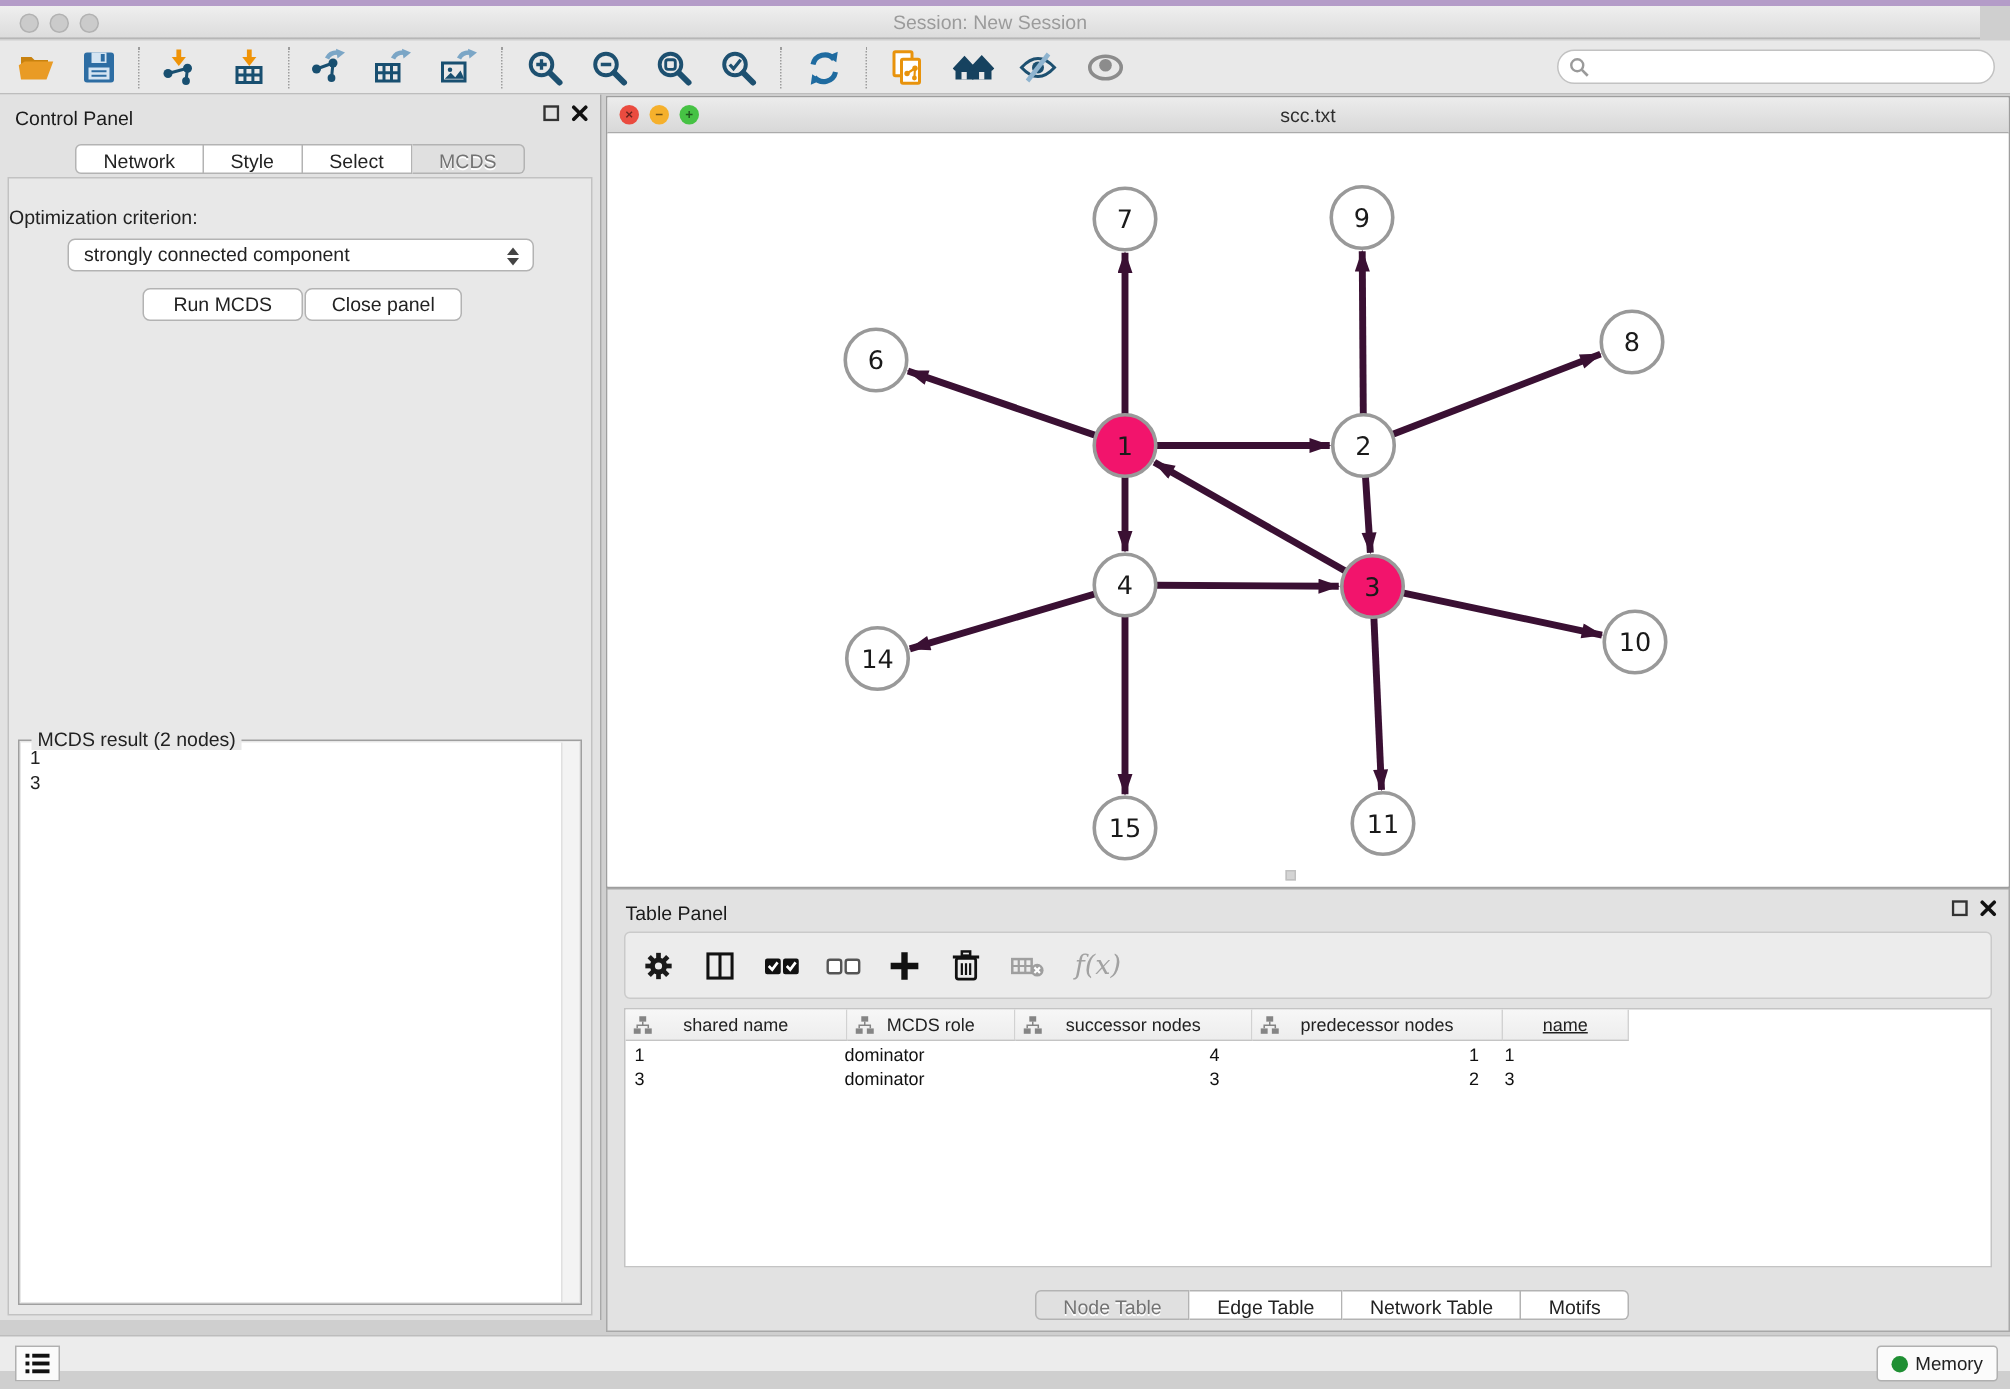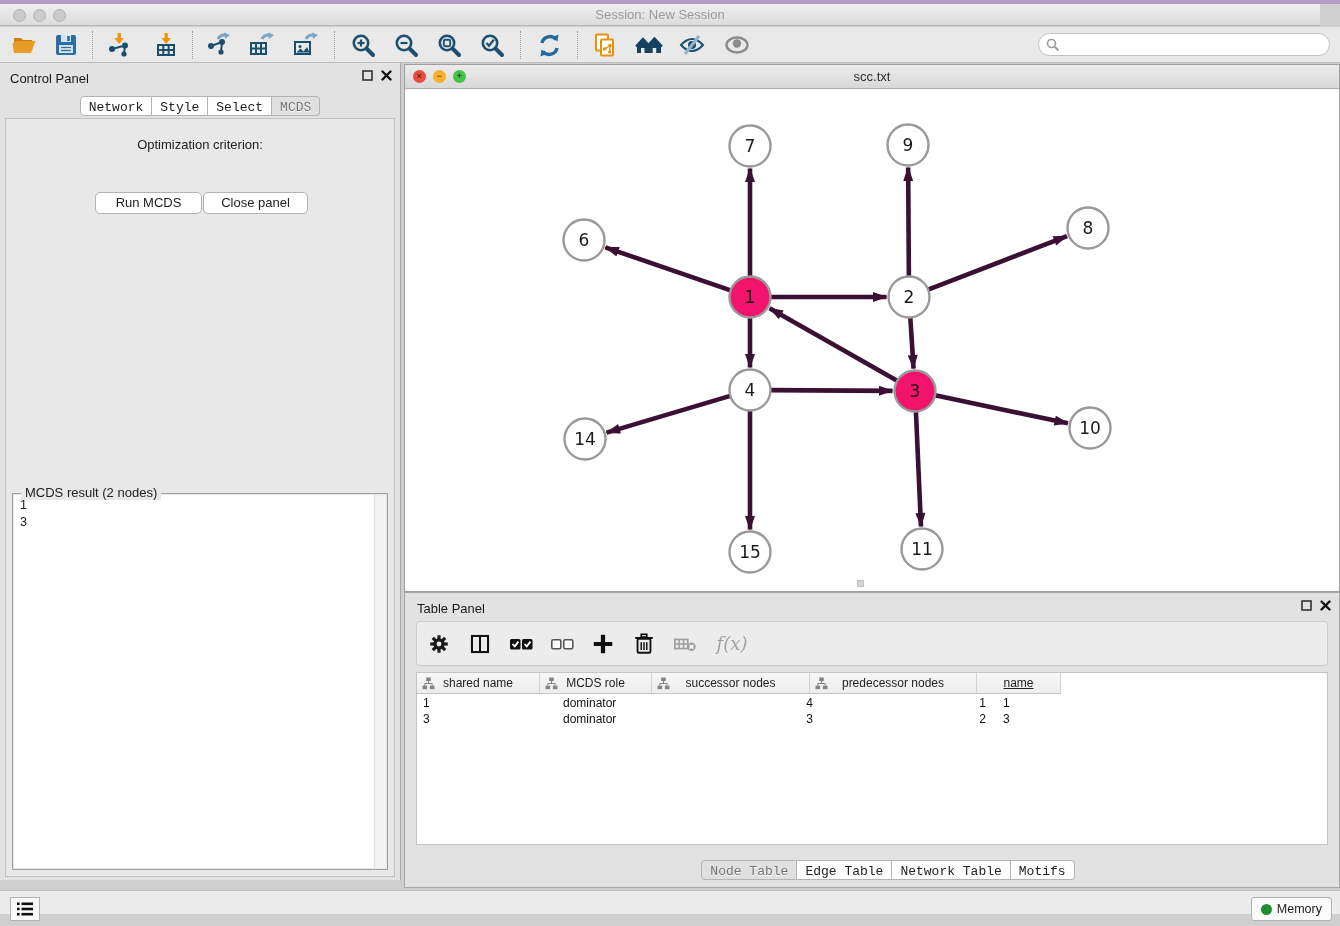--- a/index.html
+++ b/index.html
@@ -25,28 +25,28 @@
   .searchbox { position:absolute; right:10px; top:6px; width:292px; height:23px; background:#fff;
                border:1px solid #c2c2c2; border-radius:12px; display:flex; align-items:center; padding-left:7px; }
   .searchbox input { border:none; outline:none; flex:1; font-size:12px; background:transparent; padding-left:4px; font-family:"Liberation Sans",sans-serif; }
 
   
   .control-panel { position:absolute; left:0; top:63px; width:401px; height:817px; background:#e2e2e2;
                    border-right:1px solid #a8a8a8; }
   .panel-title { position:absolute; left:10px; top:8px; font-size:13px; color:#1a1a1a; }
   .panel-btns { position:absolute; right:8px; top:7px; display:flex; gap:8px; align-items:center; }
   .cp-tabs { position:absolute; left:0; right:0; top:33px; text-align:center; height:22px; }
-  .tab { display:inline-block; height:20px; line-height:21px; padding:0 8px; font-size:13px;
-         background:#fff; border:1px solid #b3b3b3; border-left:none; vertical-align:top; cursor:default;font-family:Liberation Mono, monospace; }
+  .tab { display:inline-block; height:20px; line-height:21px; padding:0 18px; font-size:13px;
+         background:#fff; border:1px solid #b3b3b3; border-left:none; vertical-align:top; cursor:default; }
   .tab:first-child { border-left:1px solid #b3b3b3; border-radius:4px 0 0 4px; }
   .tab:last-child { border-radius:0 4px 4px 0; }
   .tab.selected { background:#e0e0e0; color:#737373; text-shadow:0 1px 0 #fff; }
   .cp-body { position:absolute; left:5px; right:5px; top:55px; bottom:3px; background:#e8e8e8;
              border:1px solid #c2c2c2; }
-  .opt-label { position:absolute; left:0; right:0; top:18px; text-align:center; font-size:13px; }
+  .opt-label { position:absolute; left:0; right:0; top:18px; text-align:left; font-size:13px; }
   .combo { position:absolute; left:39px; top:40px; width:311px; height:22px; background:#fff;
            border:1px solid #b3b3b3; border-radius:5px; font-size:13px; line-height:20px;
            padding-left:10px; }
   .combo .stepper { position:absolute; right:8px; top:3px; width:9px; height:16px; }
   .combo .stepper i { display:block; width:0; height:0; border-left:4.5px solid transparent;
                       border-right:4.5px solid transparent; margin:2px 0; }
   .combo .stepper .up { border-bottom:5px solid #444; }
   .combo .stepper .dn { border-top:5px solid #444; }
   .btn { position:absolute; height:22px; background:#fff; border:1px solid #b3b3b3; border-radius:5px;
          font-size:13px; text-align:center; line-height:20px; }
@@ -270,20 +270,27 @@
       <rect x="1" y="1" width="9" height="9" fill="none" stroke="#333" stroke-width="1.6"></rect>
       </svg>
     <svg width="11" height="11" viewBox="0 0 11 11">
       <line x1="1.5" y1="1.5" x2="9.5" y2="9.5" stroke="#111" stroke-width="2.4" stroke-linecap="round"></line>
       <line x1="9.5" y1="1.5" x2="1.5" y2="9.5" stroke="#111" stroke-width="2.4" stroke-linecap="round"></line>
       </svg>
   </span>
   <div class="cp-tabs" id="cp-tabs"><span class="tab">Network</span><span class="tab">Style</span><span class="tab">Select</span><span class="tab selected">MCDS</span></div>
   <div class="cp-body">
     <div class="opt-label">Optimization criterion:</div>
+    <div class="combo">
+      <span>strongly connected component</span>
+      <span class="stepper">
+          <i class="up"></i>
+          <i class="dn"></i>
+        </span>
+    </div>
     <div class="btn" style="left:89px; top:73px; width:107px">Run MCDS</div>
     <div class="btn" style="left:197px; top:73px; width:105px">Close panel</div>
     <div class="fieldset">
       <div class="inner">
         <div id="result-text">1
 3</div>
         <div class="scrolltrack"></div>
       </div>
       <span class="legend">MCDS result (2 nodes)</span>
     </div>
@@ -427,21 +434,21 @@
         <line x1="18" y1="12" x2="22" y2="16" stroke="#fff" stroke-width="1.6"></line>
         <line x1="22" y1="12" x2="18" y2="16" stroke="#fff" stroke-width="1.6"></line>
       </svg>
       </span>
     <span class="tp-tbtn" style="width:40px">
       <span class="fx">f(x)</span>
       </span>
   </div>
   <div class="tp-table">
     <div class="th-row" id="tp-head">
-        <div class="th-cell" style="width: 123px;"><svg width="13" height="13" viewBox="0 0 13 13">
+        <div class="th-cell" style="width: 148px;"><svg width="13" height="13" viewBox="0 0 13 13">
             <rect x="4.2" y="0.5" width="4.6" height="3.6" fill="#858585"></rect>
             <path d="M6.5 4v2.5M2.8 8.5V6.5h7.4v2" stroke="#858585" stroke-width="1" fill="none"></path>
             <rect x="0.5" y="8.6" width="4.6" height="3.6" fill="#858585"></rect>
             <rect x="7.9" y="8.6" width="4.6" height="3.6" fill="#858585"></rect>
           </svg><span>shared name</span></div>
         <div class="th-cell" style="width: 112px;"><svg width="13" height="13" viewBox="0 0 13 13">
             <rect x="4.2" y="0.5" width="4.6" height="3.6" fill="#858585"></rect>
             <path d="M6.5 4v2.5M2.8 8.5V6.5h7.4v2" stroke="#858585" stroke-width="1" fill="none"></path>
             <rect x="0.5" y="8.6" width="4.6" height="3.6" fill="#858585"></rect>
             <rect x="7.9" y="8.6" width="4.6" height="3.6" fill="#858585"></rect>

